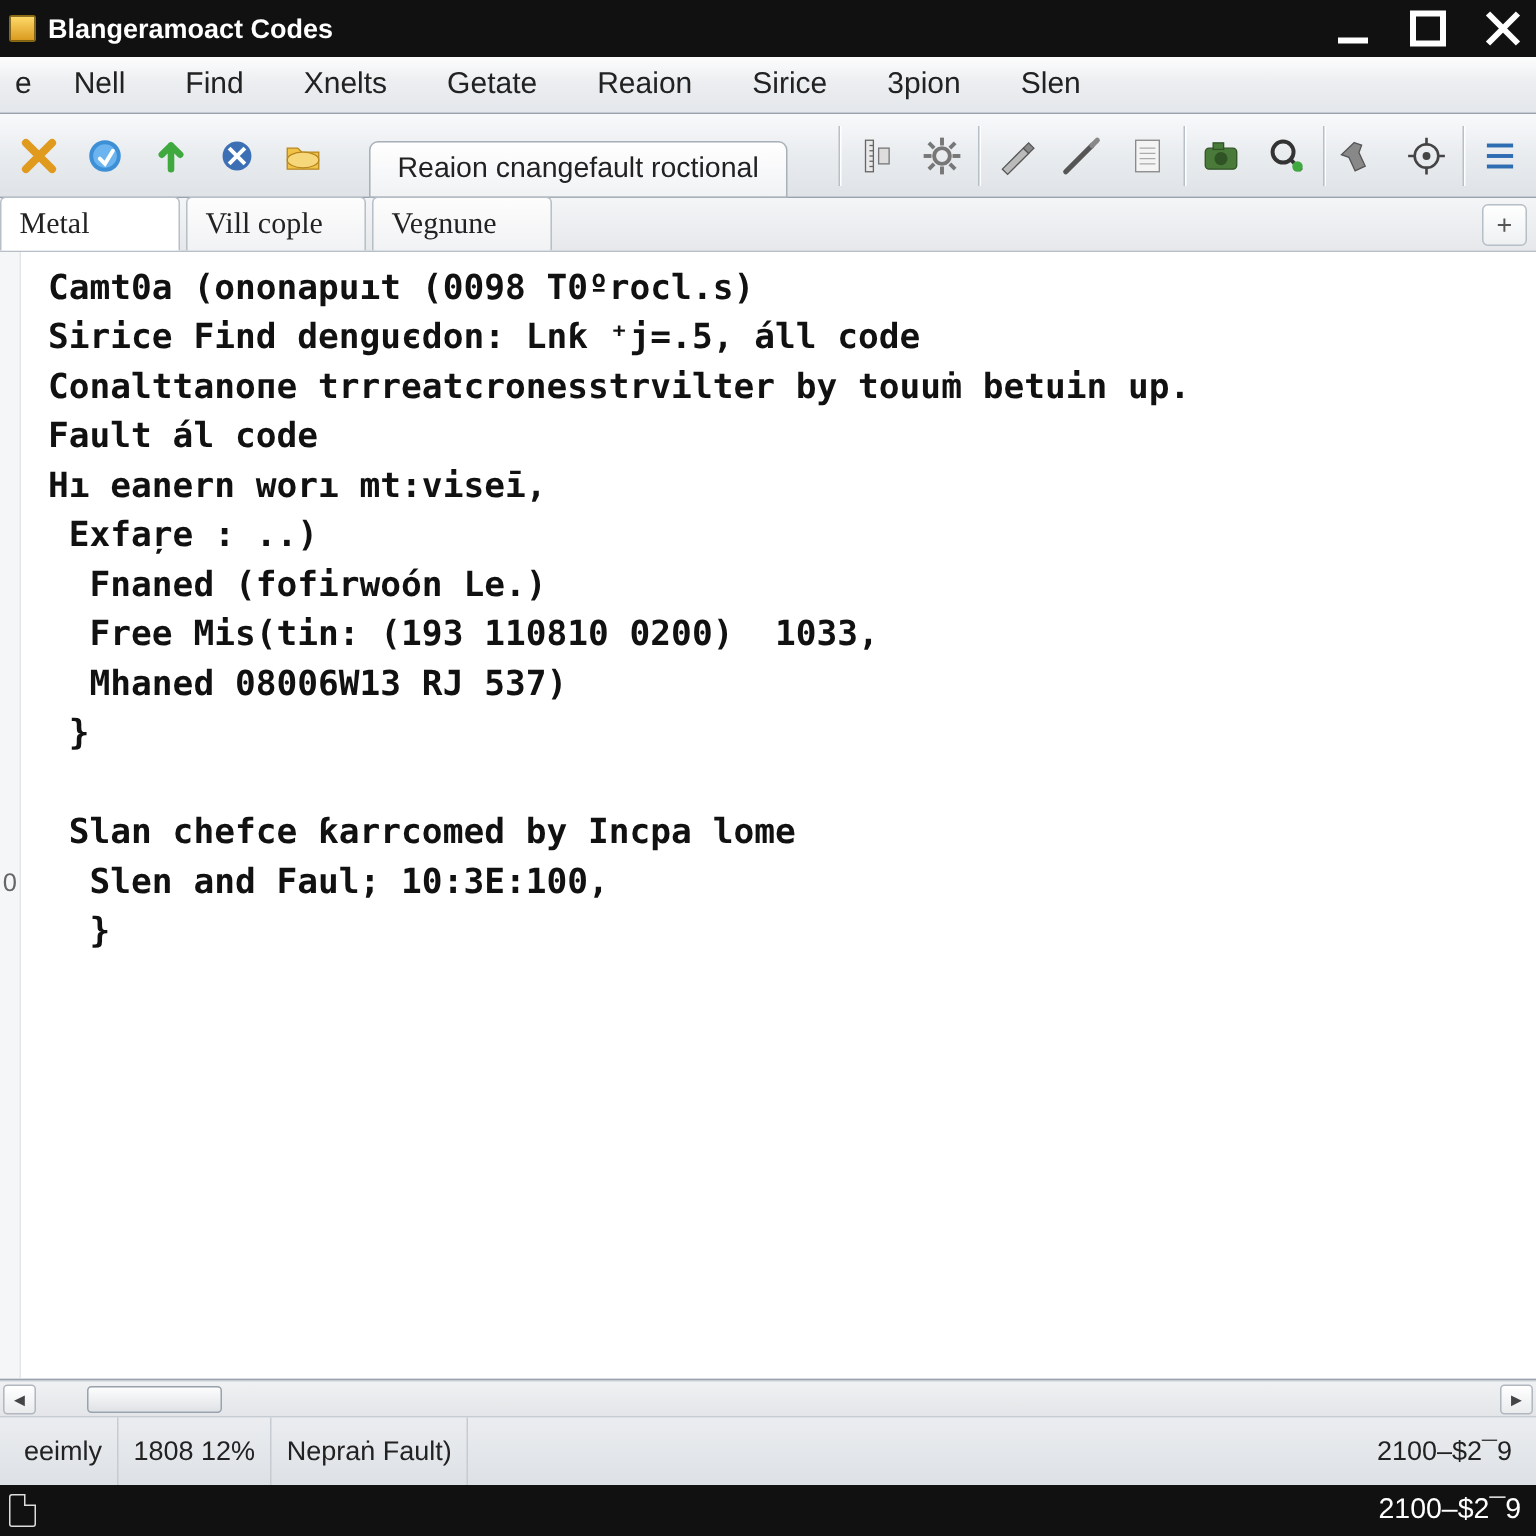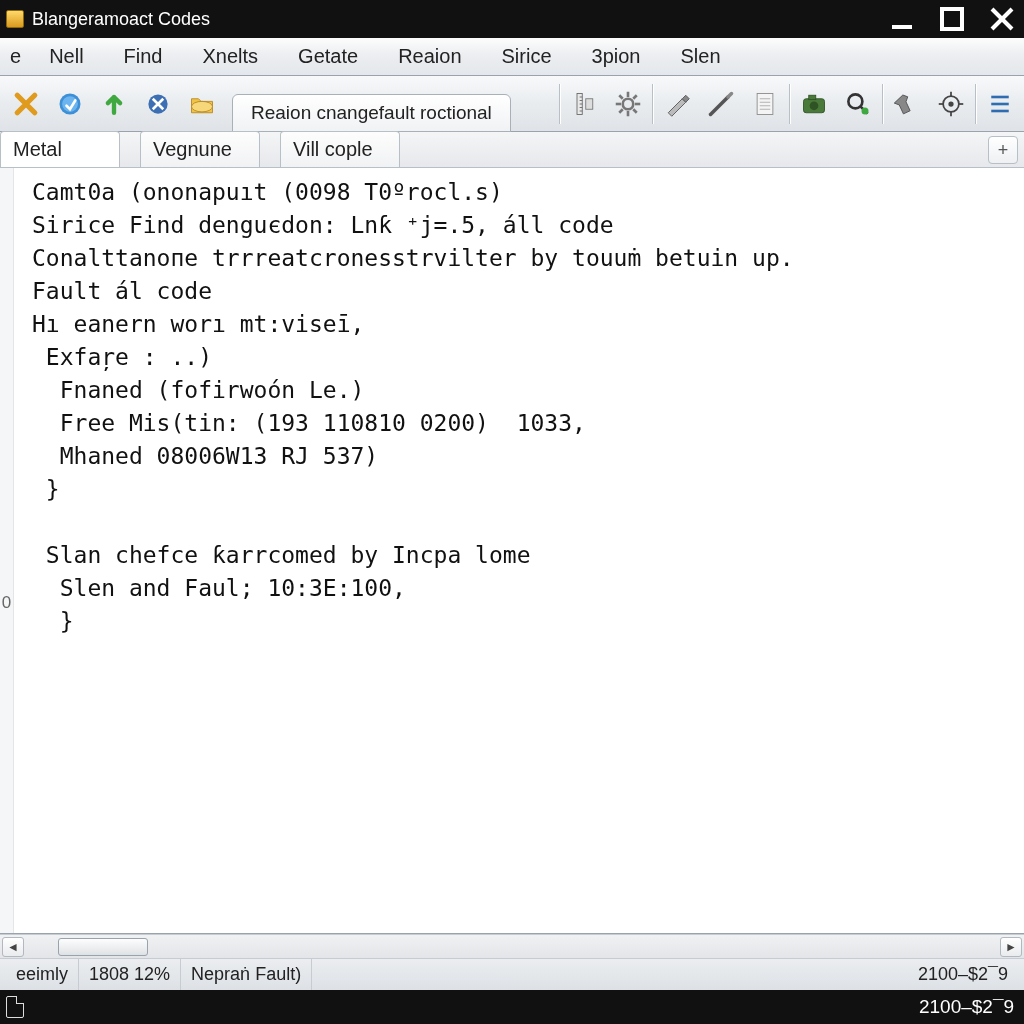--- a/index.html
+++ b/index.html
@@ -1,62 +1,62 @@
 <!DOCTYPE html>
 <html><head>
 <meta charset="utf-8">
 <style>
   * { margin: 0; padding: 0; box-sizing: border-box; }
   html, body { width: 1024px; height: 1024px; overflow: hidden; font-family: "Segoe UI", Tahoma, sans-serif; background: #000; }
   .window { display: flex; flex-direction: column; width: 1024px; height: 1024px; background: #fff; }
 
   
-  .titlebar { height: 38px; background: #111; color: #fff; display: flex; align-items: center; justify-content: space-between; padding: 0 6px 0 6px; font-size: 18px; font-weight: normal; }
+  .titlebar { height: 38px; background: #111; color: #fff; display: flex; align-items: center; justify-content: space-between; padding: 0 6px 0 6px; font-size: 18px; font-weight: bold; }
   .titlebar .left { display: flex; align-items: center; gap: 8px; }
   .titlebar .appicon { width: 18px; height: 18px; background: linear-gradient(#ffd96a,#d99a1e); border: 1px solid #8a6a10; border-radius: 2px; }
   .titlebar .wbtns { display: flex; gap: 18px; align-items: center; }
   .titlebar .wbtn { width: 32px; height: 24px; display: flex; align-items: center; justify-content: center; cursor: pointer; }
   .titlebar svg { stroke: #fff; stroke-width: 2; fill: none; }
 
   
   .menubar { height: 38px; background: linear-gradient(#fdfdfd,#eceef1 45%,#e4e7eb); border-bottom: 1px solid #9aa3ad; display: flex; align-items: center; padding: 0 2px; font-size: 20px; color: #222; }
   .menubar .menuitem { padding: 4px 20px; cursor: pointer; border-radius: 3px; }
   .menubar .menuitem:first-child { padding-left: 8px; padding-right: 8px; }
 
   
   .toolbar-row { height: 56px; background: linear-gradient(#f8f9fb,#e9ecef 50%,#dfe3e7); border-bottom: 1px solid #9aa3ad; display: flex; align-items: center; }
   .tbgroup { display: flex; align-items: center; height: 100%; padding: 0 4px; }
   .tbsep { width: 1px; height: 40px; background: #b7bfc7; margin: 0 2px; box-shadow: 1px 0 0 #fff; }
   .tbbtn { width: 40px; height: 40px; margin: 0 2px; display: flex; align-items: center; justify-content: center; border: 1px solid transparent; border-radius: 4px; cursor: pointer; }
   .tbbtn svg, .tbbtn .glyph { width: 28px; height: 28px; }
-  .tab-inline { margin-left: 4px; padding: 7px 18px; border: 1px solid #a8b0b8; border-radius: 6px 6px 0 0; background: linear-gradient(#ffffff,#f0f2f4); font-size: 19px; color: #222; cursor: pointer; position: relative; top: 9px; }
+  .tab-inline { margin-left: 18px; padding: 7px 18px; border: 1px solid #a8b0b8; border-radius: 6px 6px 0 0; background: linear-gradient(#ffffff,#f0f2f4); font-size: 19px; color: #222; cursor: pointer; position: relative; top: 9px; }
   .toolbar-spacer { flex: 1; }
   .right-tools { display: flex; align-items: center; padding-right: 2px; }
 
   
   .tabstrip { height: 36px; background: linear-gradient(#f4f5f7,#e6e8eb); border-bottom: 1px solid #b7bfc7; display: flex; align-items: flex-end; font-size: 20px; color: #222; }
-  .tab { padding: 6px 9px 6px 12px; border: 1px solid #b7bfc7; border-bottom: none; background: linear-gradient(#fdfdfd,#f1f2f4); border-radius: 4px 4px 0 0; margin-right: 20px; cursor: pointer; position: relative; min-width: 120px; }
+  .tab { padding: 6px 9px 6px 12px; border: 1px solid #b7bfc7; border-bottom: none; background: linear-gradient(#fdfdfd,#f1f2f4); border-radius: 4px 4px 0 0; margin-right: 4px; cursor: pointer; position: relative; min-width: 120px; font-family: Liberation Serif, serif; }
   .tab.active { background: #fff; }
   .tabstrip .spacer { flex: 1; }
   .tabadd { width: 30px; height: 28px; margin: 0 6px 3px 0; border: 1px solid #b7bfc7; border-radius: 4px; background: linear-gradient(#fff,#eef0f2); display: flex; align-items: center; justify-content: center; font-size: 18px; color: #555; cursor: pointer; }
 
   
   .editor-wrap { flex: 1; display: flex; overflow: hidden; border-bottom: 1px solid #9aa3ad; }
   .gutter { width: 14px; background: #f5f6f7; border-right: 1px solid #e3e5e7; display:flex; align-items:flex-end; justify-content:center; color:#666; font-size:17px; padding-bottom:320px;}
-  .editor { flex: 1; background: #fff; padding: 8px 10px 8px 18px; font-family: "DejaVu Sans Mono","Consolas",monospace; font-size: 23px; line-height: 33px; color: #111; white-space: pre; overflow: hidden; }
+  .editor { flex: 1; background: #fff; padding: 8px 10px 8px 18px; font-family: "DejaVu Sans Mono","Consolas",monospace; font-size: 23px; line-height: 33px; color: #111; white-space: pre; overflow: hidden; font-weight: bold; }
 
   
   .hscroll { height: 24px; background: linear-gradient(#f0f1f3,#e3e5e8); border-top: 1px solid #c6ccd2; display: flex; align-items: center; }
   .hscroll .arrow { width: 22px; height: 20px; border: 1px solid #b2b8bf; background: linear-gradient(#fff,#e9ebed); margin: 0 2px; border-radius: 3px; display: flex; align-items: center; justify-content: center; color: #444; font-size: 12px; cursor: pointer; }
   .hscroll .track { flex: 0 0 180px; height: 18px; margin-left: 4px; position: relative; }
   .hscroll .thumb { position: absolute; left: 28px; width: 90px; height: 18px; border: 1px solid #9aa3ad; background: linear-gradient(#fdfdfd,#dfe2e5); border-radius: 3px; cursor: pointer; }
   .hscroll .spacer { flex: 1; }
 
   
-  .statusbar { height: 32px; background: linear-gradient(#ebedf0,#dde1e5); border-top: 1px solid #c6ccd2; display: flex; align-items: center; font-size: 18px; color: #222; padding: 0 6px; }
+  .statusbar { height: 46px; background: linear-gradient(#ebedf0,#dde1e5); border-top: 1px solid #c6ccd2; display: flex; align-items: center; font-size: 18px; color: #222; padding: 0 6px; }
   .statusbar .seg { padding: 0 10px; border-right: 1px solid #c6ccd2; height: 100%; display: flex; align-items: center; }
   .statusbar .seg:last-child { border-right: none; }
   .statusbar .spacer { flex: 1; }
 
   
   .bottomstrip { height: 34px; background: #111; color: #fff; display: flex; align-items: center; justify-content: space-between; padding: 0 10px 0 6px; font-size: 19px; }
   .bottomstrip .docicon { width: 18px; height: 22px; border: 1.5px solid #ddd; border-radius: 2px; position: relative; }
   .bottomstrip .docicon::after { content:""; position:absolute; top:-1px; right:-1px; width:7px; height:7px; background:#111; border-left:1.5px solid #ddd; border-bottom:1.5px solid #ddd; }
 </style>
 </head>
@@ -225,22 +225,22 @@
             <line x1="6" y1="8" x2="26" y2="8" stroke="#2f6db3" stroke-width="3"></line>
             <line x1="6" y1="16" x2="26" y2="16" stroke="#2f6db3" stroke-width="3"></line>
             <line x1="6" y1="24" x2="26" y2="24" stroke="#2f6db3" stroke-width="3"></line>
           </svg>
       </div>
     </div>
   </div>
 
   <div class="tabstrip">
     <div class="tab active">Metal</div>
+    <div class="tab">Vill cople</div>
     <div class="tab">Vegnune</div>
-    <div class="tab">Vill cople</div>
     <div class="spacer"></div>
     <div class="tabadd">+</div>
   </div>
 
   <div class="editor-wrap">
     <div class="gutter">0</div>
     <div class="editor" id="editor">Camt0a (ononapuıt (0098 T0ºrocl.s)
 Sirice Find denguєdon: Lnƙ ⁺j=.5, áll code
 Conalttanoпe trrreatcronesstrvilter by touuṁ betuin up.
 Fault ál code

